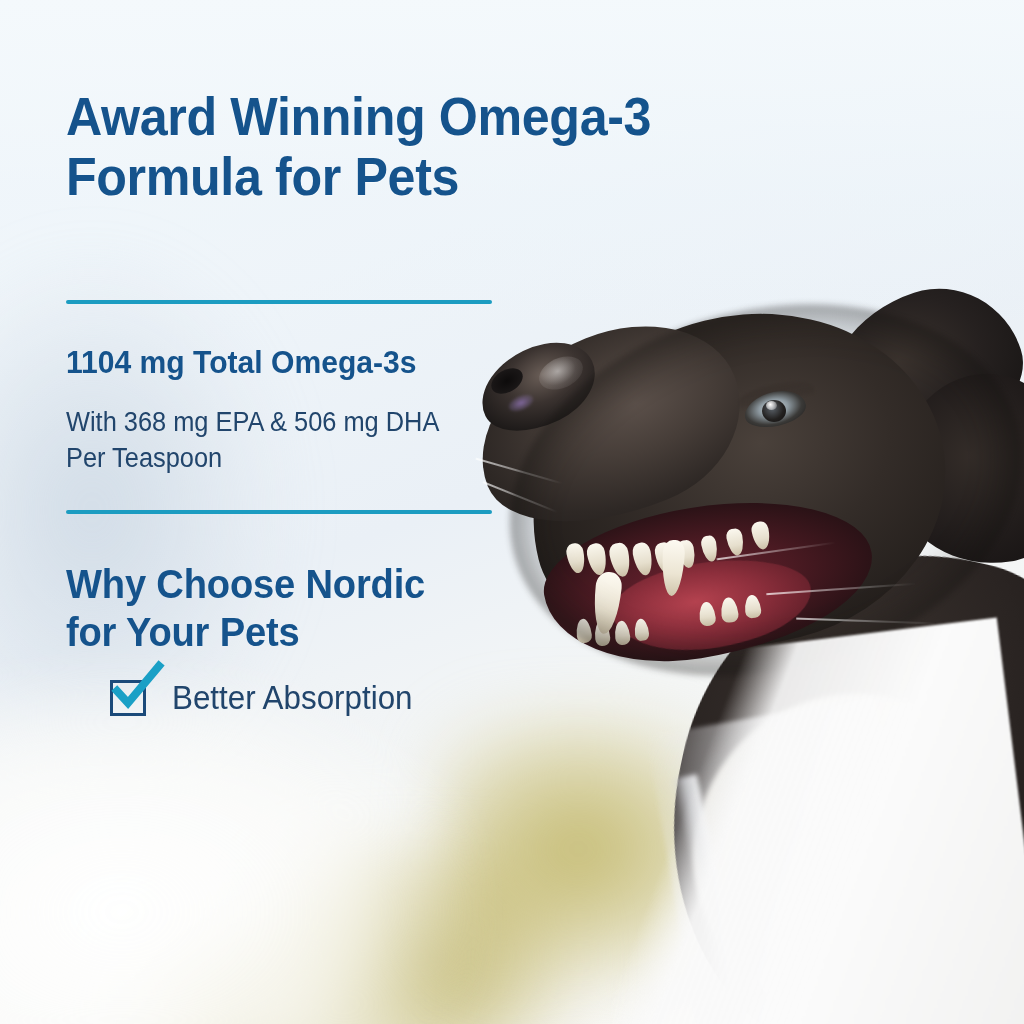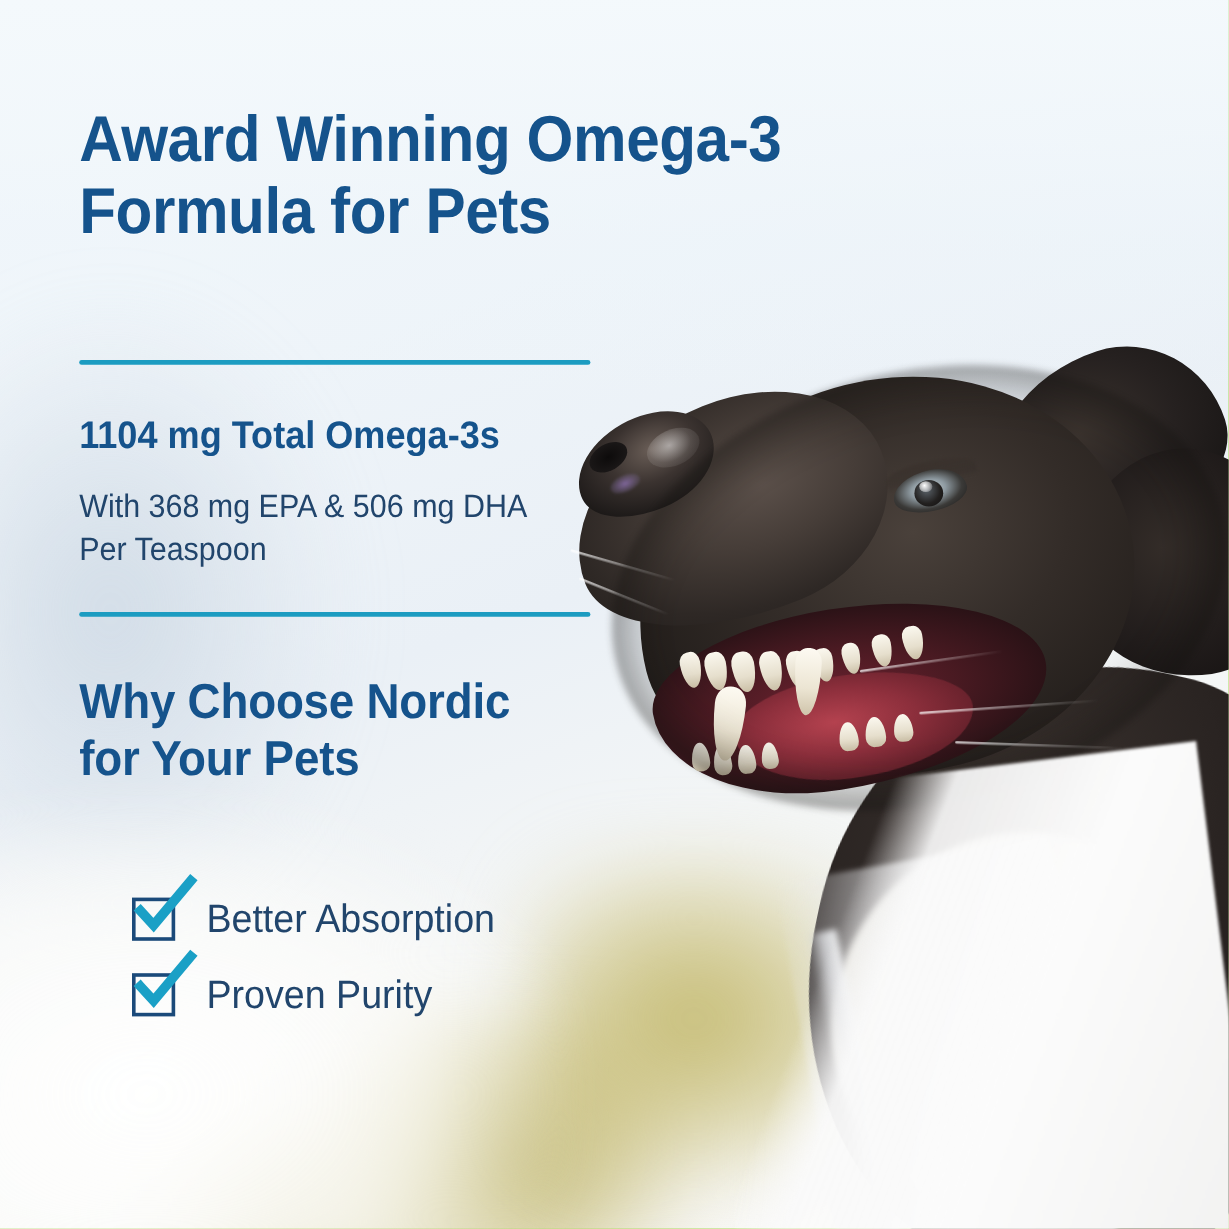--- a/index.html
+++ b/index.html
@@ -1,20 +1,20 @@
 <!DOCTYPE html>
 <html><head>
 <meta charset="utf-8">
 <style>
   html,body{margin:0;padding:0;}
   body{width:1024px;height:1024px;overflow:hidden;font-family:"Liberation Sans",sans-serif;}
 
   #canvas{
     position:relative;width:1024px;height:1024px;overflow:hidden;
-    background:#84cc16;
+    background:#eab308;
   }
 
   
   .photo{position:absolute;inset:0;overflow:hidden;}
 
   
   .sky{
     position:absolute;inset:0;
     background:
       linear-gradient(160deg,#f5f9fc 0%,#eef4f9 28%,#eaf0f6 48%,#f4f6f6 66%,#fbfaf7 100%);
@@ -258,21 +258,21 @@
   .dose-sub span{display:block;}
 
   .why{
     position:absolute;left:66px;top:560px;width:520px;
     color:#15538c;font-weight:700;font-size:41px;line-height:1.18;
     letter-spacing:-.2px;
     transform:scaleX(.93);transform-origin:0 0;
   }
   .why span{display:block;}
 
-  .checklist{position:absolute;left:110px;top:740px;width:420px;}
+  .checklist{position:absolute;left:110px;top:672px;width:420px;}
   .check-row{position:relative;height:63px;}
 
   .cbox{
     position:absolute;left:0;top:8px;width:36px;height:36px;
     border:3px solid #1b4a7a;box-sizing:border-box;background:transparent;
   }
   .cmark{position:absolute;left:-1px;top:-8px;width:56px;height:52px;overflow:visible;}
   .cmark svg{display:block;overflow:visible;}
 
   .clabel{
@@ -383,26 +383,17 @@
       <div class="check-row">
         <div class="cbox"></div>
         <div class="cmark">
           <svg width="56" height="52" viewBox="0 0 56 52">
             <path d="M8 27 L19 39 L50 2" fill="none" stroke="#1aa0c6" stroke-width="8" stroke-linecap="square" stroke-linejoin="miter"></path>
           </svg>
         </div>
         <div class="clabel">Better Absorption</div>
       </div>
 
-      <div class="check-row">
-        <div class="cbox"></div>
-        <div class="cmark">
-          <svg width="56" height="52" viewBox="0 0 56 52">
-            <path d="M8 27 L19 39 L50 2" fill="none" stroke="#1aa0c6" stroke-width="8" stroke-linecap="square" stroke-linejoin="miter"></path>
-          </svg>
-        </div>
-        <div class="clabel">Proven Purity</div>
-      </div>
 
 
     </div>
   </div>
 </div>
 
 </body></html>

